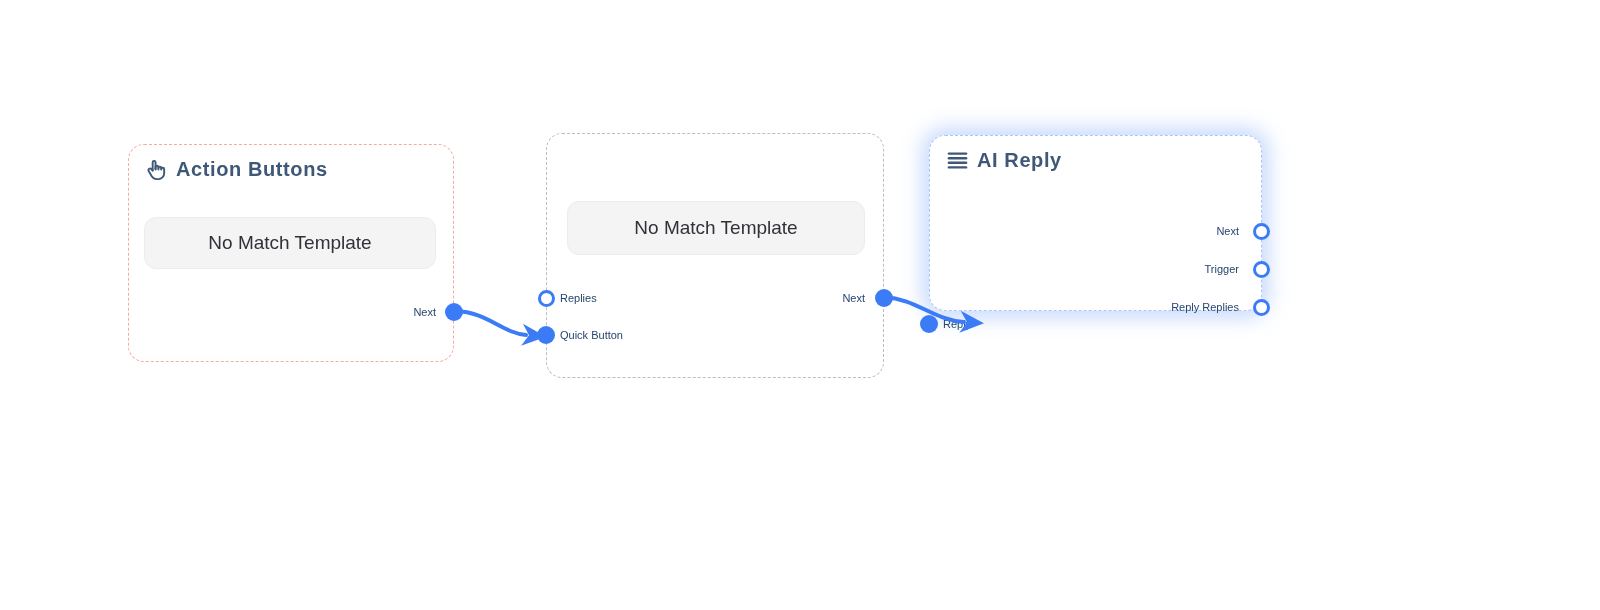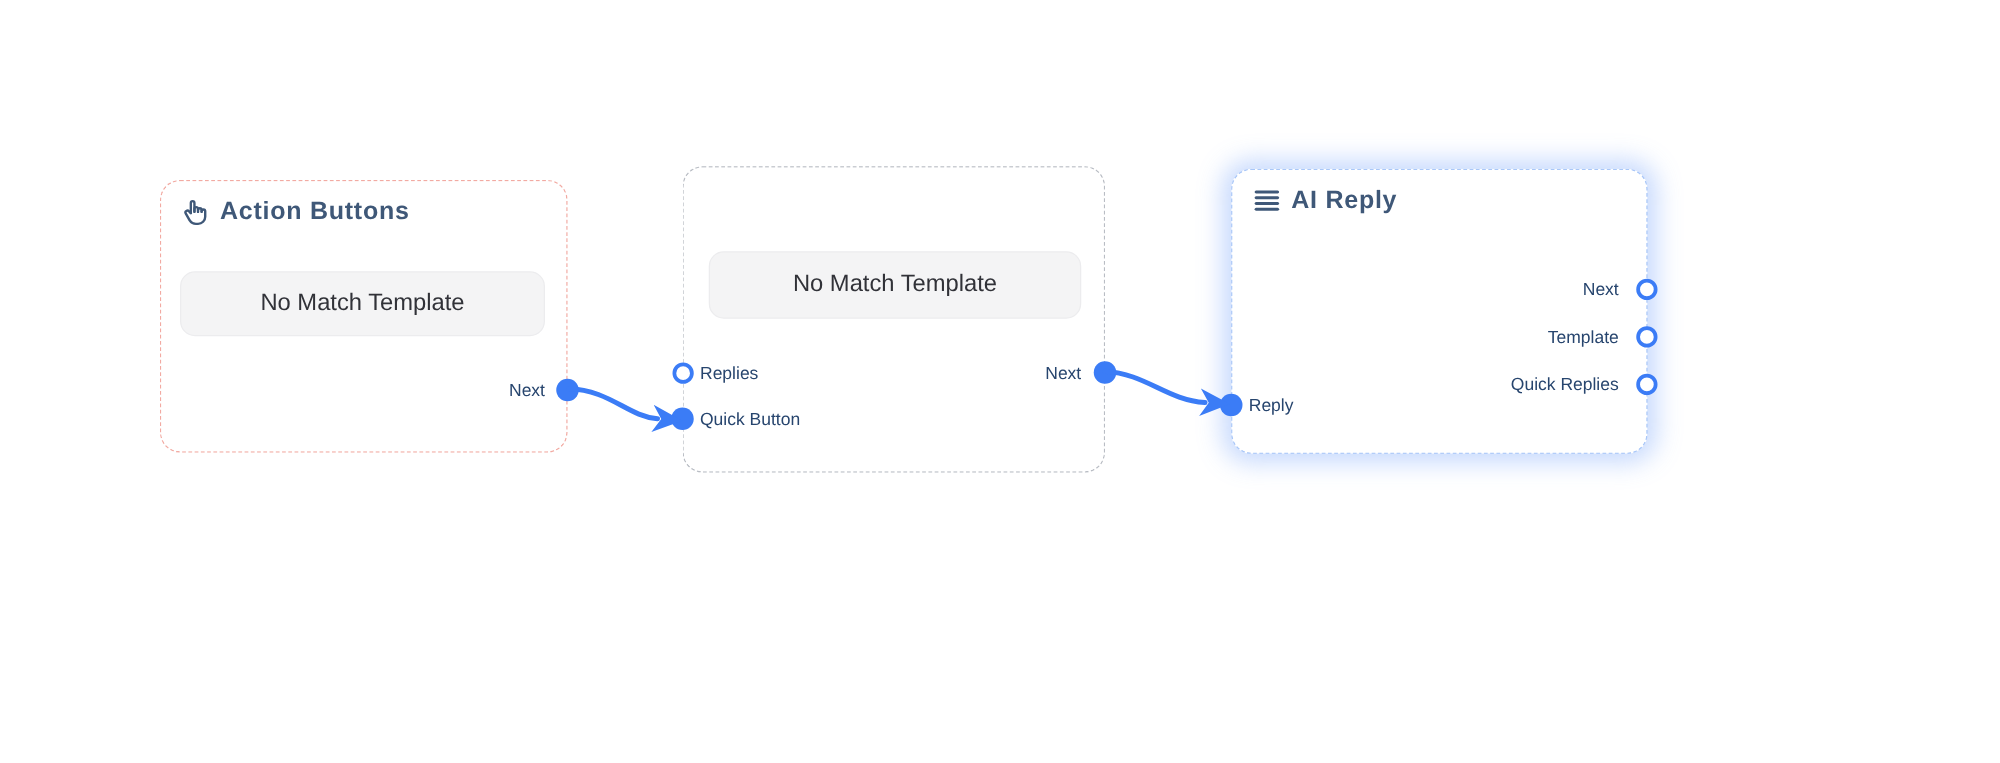--- a/index.html
+++ b/index.html
@@ -16,21 +16,21 @@
   }
   .node-action-buttons{
     left:128px;top:144px;width:326px;height:218px;
     border:1.5px dashed #f2aaa2;
   }
   .node-start-bot-flow{
     left:546px;top:133px;width:338px;height:245px;
     border:1.5px dashed #b9bdc4;
   }
   .node-ai-reply{
-    left:985px;top:135px;width:333px;height:228px;
+    left:929px;top:135px;width:333px;height:176px;
     border:1.5px dashed #a9c7f8;
     box-shadow:0 0 20px 7px rgba(110,158,250,0.38);
   }
 
   
   .node-header{
     position:absolute;left:16px;top:13px;display:flex;align-items:center;gap:8px;
   }
   .node-icon{width:23px;height:23px;display:flex;align-items:center;justify-content:center;flex:0 0 auto;}
   .node-icon svg{width:23px;height:23px;stroke:#3f5878;fill:none;stroke-width:2;stroke-linecap:round;stroke-linejoin:round;}
@@ -49,21 +49,21 @@
   .node-action-buttons .tpl-button{top:72px;}
   .node-start-bot-flow .tpl-button{top:67px;left:20px;right:18px;height:52px;}
 
   
   .port-dot{
     position:absolute;border-radius:50%;box-sizing:border-box;z-index:4;cursor:crosshair;
   }
   .port-dot.filled{width:18px;height:18px;background:#3b7cf6;}
   .port-dot.hollow{width:17px;height:17px;background:#ffffff;border:3.5px solid #3b7cf6;}
   .port-label{
-    position:absolute;font-size:14px;color:#27456e;white-space:nowrap;line-height:20px;
+    position:absolute;font-size:11px;color:#27456e;white-space:nowrap;line-height:20px;
   }
   .port-label.right-align{text-align:right;}
 
   
   svg.wires{
     position:absolute;inset:0;width:1600px;height:610px;z-index:3;pointer-events:none;
   }
   svg.wires path.wire{stroke:#3b7cf6;stroke-width:4;fill:none;stroke-linecap:round;}
 </style>
 </head>
@@ -110,24 +110,24 @@
             <path d="M3 14.4h18"></path>
             <path d="M3 19.2h18"></path>
         </svg>
       </span>
       <span class="node-title">AI Reply</span>
     </div>
 
     <div class="port-label right-align" style="right:22px;top:85px;">Next</div>
     <div class="port-dot hollow" style="right:-9px;top:87px;"></div>
 
-    <div class="port-label right-align" style="right:22px;top:123px;">Template</div>
+    <div class="port-label right-align" style="right:22px;top:123px;">Trigger</div>
     <div class="port-dot hollow" style="right:-9px;top:125px;"></div>
 
-    <div class="port-label right-align" style="right:22px;top:161px;">Quick Replies</div>
+    <div class="port-label right-align" style="right:22px;top:161px;">Reply Replies</div>
     <div class="port-dot hollow" style="right:-9px;top:163px;"></div>
 
     <div class="port-dot filled" style="left:-10px;top:179px;"></div>
     <div class="port-label" style="left:13px;top:178px;">Reply</div>
   </div>
 
   <svg class="wires">
     <defs>
       <marker id="arrow" markerUnits="userSpaceOnUse" markerWidth="26" markerHeight="26" viewBox="0 0 26 26" refX="4" refY="13" orient="auto">
         <path d="M0,2 L24,13 L0,24 L7,13 Z" fill="#3b7cf6"></path>

